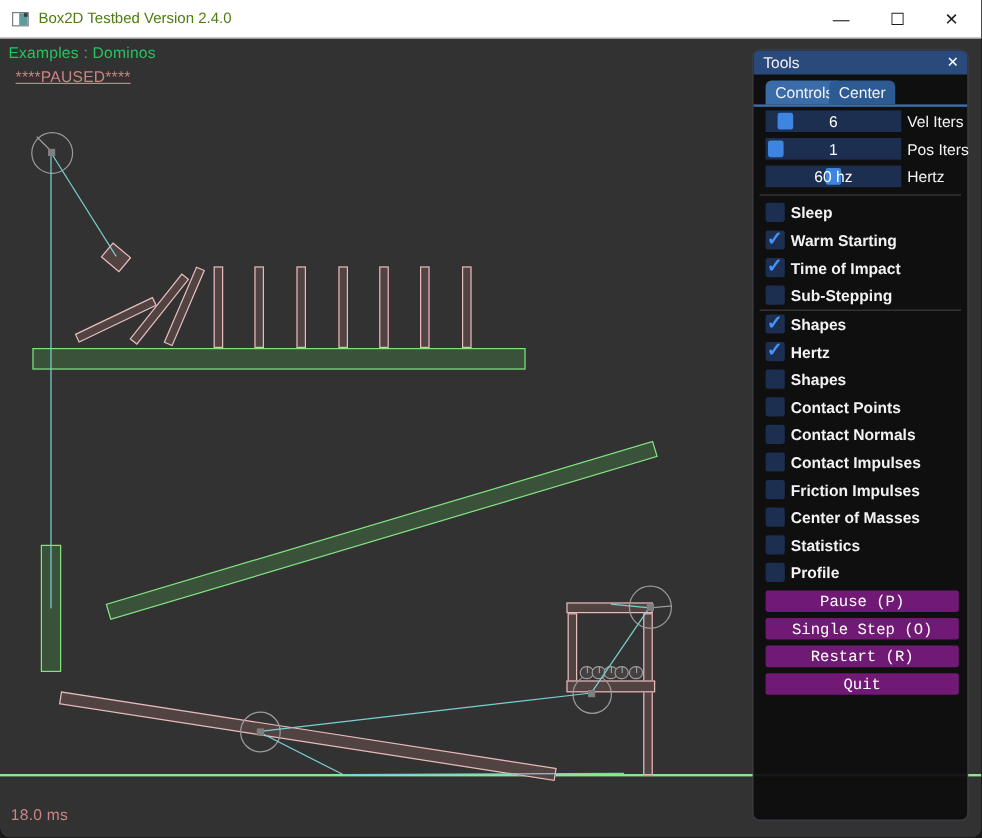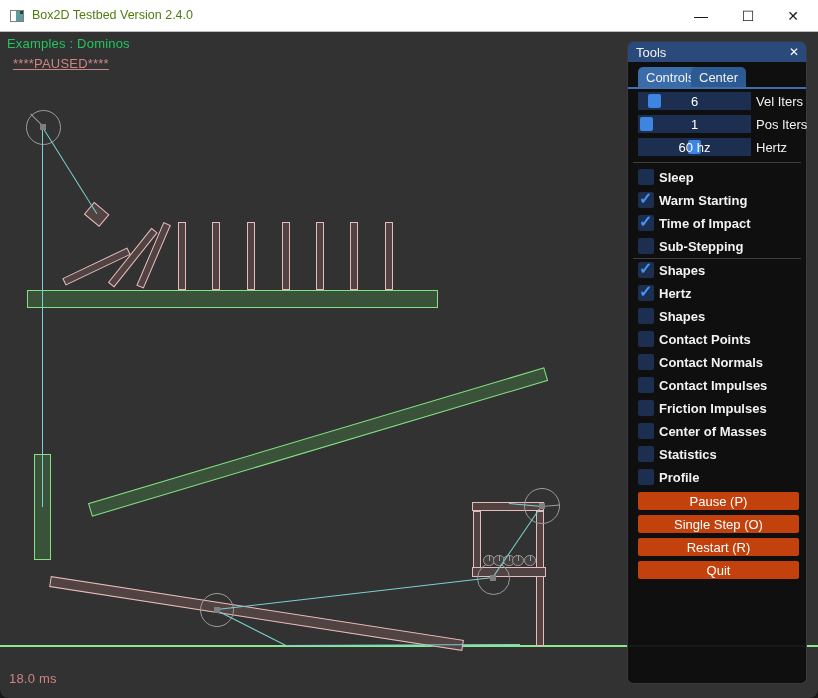--- a/index.html
+++ b/index.html
@@ -39,22 +39,22 @@
   .slider-row{position:absolute;left:10px;height:18px;}
   .slider-track{position:absolute;left:0;top:0;width:113px;height:18px;background:#1c2f50;}
   .slider-grab{position:absolute;top:2px;width:13px;height:14px;background:#3d85e0;border-radius:2px;}
   .slider-val{position:absolute;left:0;top:2px;width:113px;text-align:center;color:#fff;}
   .row-label{position:absolute;left:118px;top:2px;white-space:nowrap;color:#f2f2f2;}
   .sep{position:absolute;left:5px;right:5px;height:1px;background:#3e3e3e;}
   .cb-row{position:absolute;left:10px;height:17px;}
   .cb-box{position:absolute;left:0;top:0;width:16px;height:16px;background:#1c2f50;border-radius:2px;}
   .cb-check{position:absolute;left:1px;top:-3px;color:#4296fa;font-size:16px;font-weight:bold;}
   .cb-label{position:absolute;left:21px;top:1px;white-space:nowrap;font-weight:bold;}
-  .btn{position:absolute;left:10px;width:161px;height:18px;background:#c2410c;border-radius:2px;
-       display:flex;align-items:center;justify-content:center;color:#fff;}
+  .btn{position:absolute;left:10px;width:161px;height:18px;background:#701a75;border-radius:2px;
+       display:flex;align-items:center;justify-content:center;color:#fff;font-family:Liberation Mono, monospace;}
 </style>
 </head>
 <body>
 
 <div class="window">
 
   <div id="scene">
       <div class="sline" style="left: 0px; top: 645px; width: 818px; height: 2px; background: rgb(140, 232, 140); transform: rotate(0deg);"></div>
       <div class="srect" style="left: 27px; top: 290px; width: 411px; height: 18px; border-color: rgb(132, 226, 132); background: rgb(58, 82, 58);"></div>
       <div class="srect" style="left: 34px; top: 454px; width: 17px; height: 106px; border-color: rgb(132, 226, 132); background: rgb(58, 82, 58);"></div>

